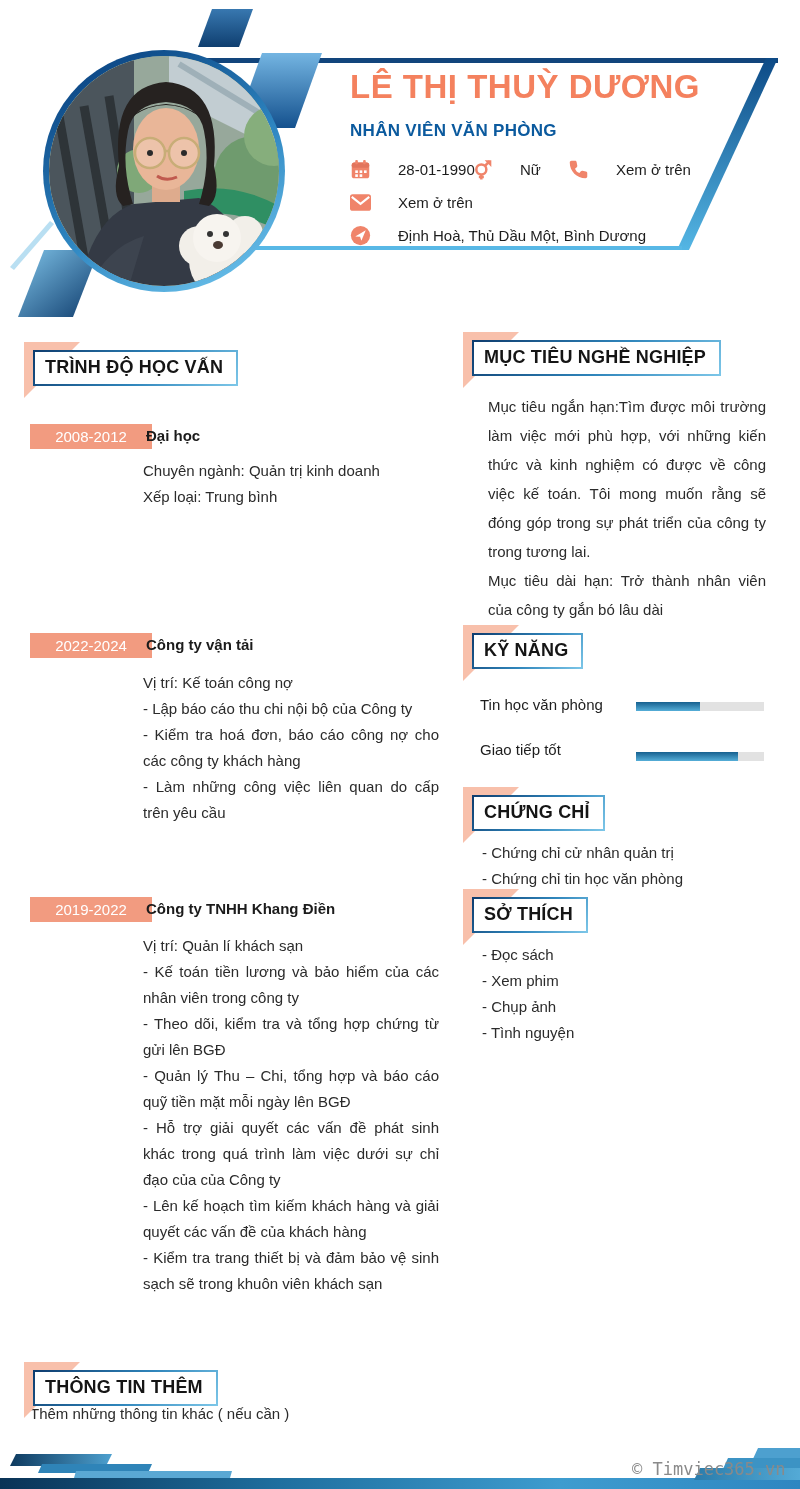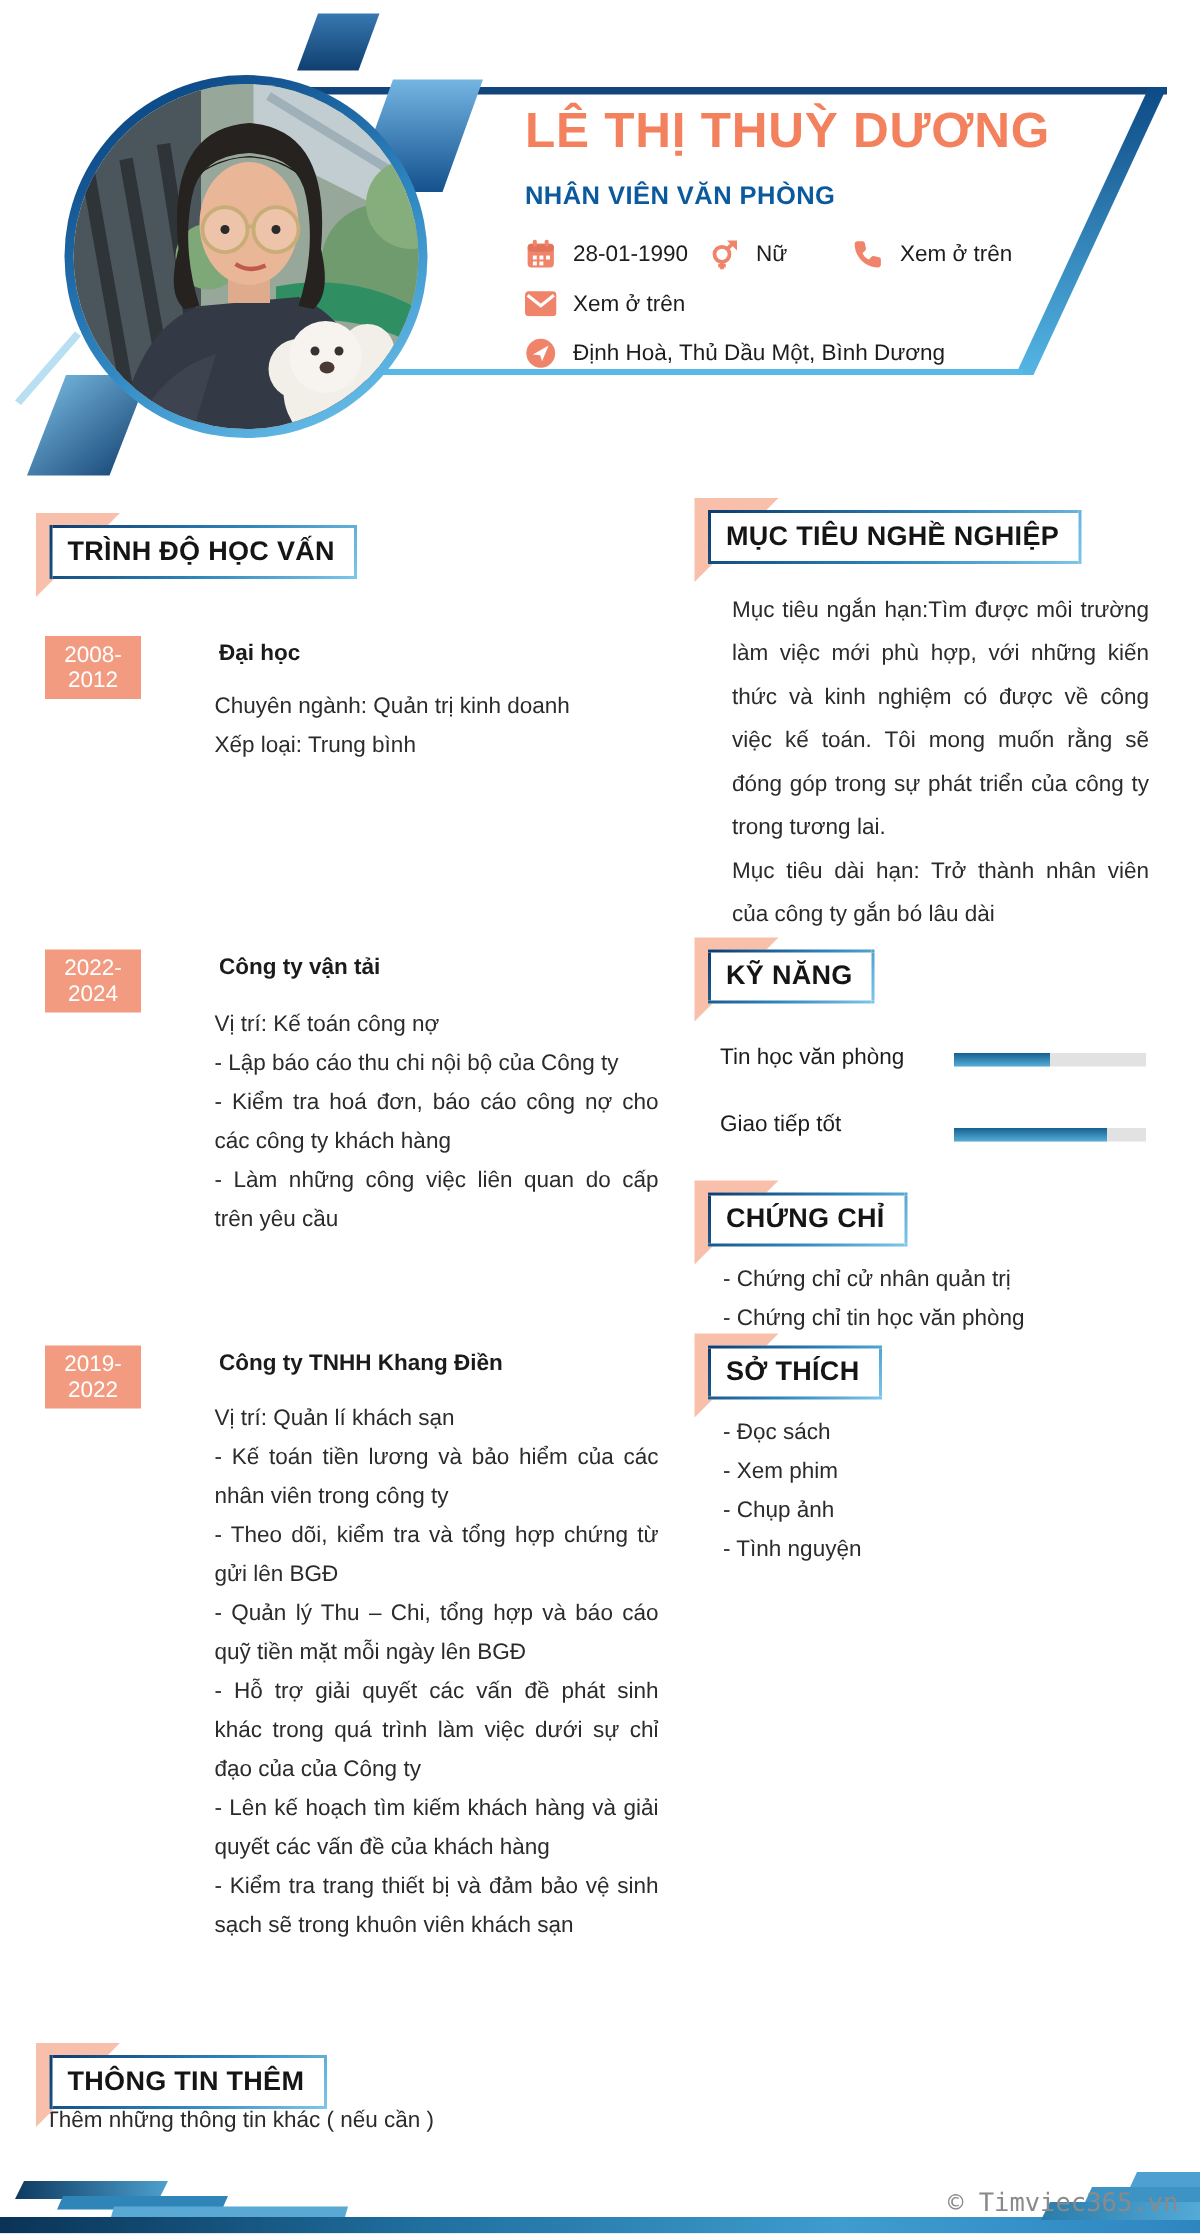--- a/index.html
+++ b/index.html
@@ -3,41 +3,41 @@
 <meta charset="utf-8">
 <style>
   html,body{margin:0;padding:0;background:#ffffff;}
   .page{position:relative;width:800px;height:1489px;background:#fff;overflow:hidden;
         font-family:"Liberation Sans","DejaVu Sans",sans-serif;color:#262626;}
   .abs{position:absolute;}
 
   
   .name{font-size:33px;font-weight:bold;color:#f4815e;letter-spacing:.5px;white-space:nowrap;text-align:right;}
   .jobtitle{font-size:17px;font-weight:bold;color:#0b5a9e;letter-spacing:.3px;white-space:nowrap;}
-  .contact-cell{display:flex;align-items:center;gap:11px;height:22px;}
+  .contact-cell{display:flex;align-items:center;gap:27px;height:22px;}
   .contact-cell .txt{font-size:15px;color:#1d1d1d;white-space:nowrap;}
   .contact-cell svg{display:block;}
 
   .photo-ring{left:43px;top:50px;width:242px;height:242px;border-radius:50%;
       background:linear-gradient(150deg,#0f4c8a 15%,#2e86c1 55%,#67bde8 90%);
       display:flex;align-items:center;justify-content:center;z-index:2;}
   .photo-inner{width:230px;height:230px;border-radius:50%;overflow:hidden;background:#9db3a4;}
 
   
   .hwrap{position:absolute;z-index:3;}
   .tri{position:absolute;left:-9px;top:-8px;width:0;height:0;
        border-top:56px solid #f8c0ab;border-right:56px solid transparent;z-index:0;}
   .hbox{position:relative;z-index:1;display:inline-block;background:#fff;
         border:2px solid #14557e;
         border-image:linear-gradient(135deg,#0e3c6e 0%,#2f85bb 55%,#7cc6e8 100%) 1;
         padding:5px 13px 6px 10px;font-size:18px;font-weight:bold;color:#151515;
         letter-spacing:.2px;white-space:nowrap;}
 
   
-  .badge{position:absolute;width:64px;padding:4px 0;text-align:center;background:#f29b80;
+  .badge{position:absolute;width:90px;padding:4px 16px;text-align:center;background:#f29b80;
          color:#fff;font-size:15px;}
   .entry-title{position:absolute;font-size:15px;font-weight:bold;color:#1b1b1b;white-space:nowrap;}
   .desc{position:absolute;width:296px;font-size:15px;line-height:26px;color:#2b2b2b;
         text-align:justify;}
   .desc div{text-align:justify;}
   .rdesc{position:absolute;width:278px;font-size:15px;line-height:29px;color:#2b2b2b;
          text-align:justify;}
   .plain{position:absolute;font-size:15px;color:#2b2b2b;white-space:nowrap;}
   .gray{color:#9aa1ad;margin-left:48px;}
   .list{position:absolute;font-size:15px;line-height:26px;color:#2b2b2b;}

